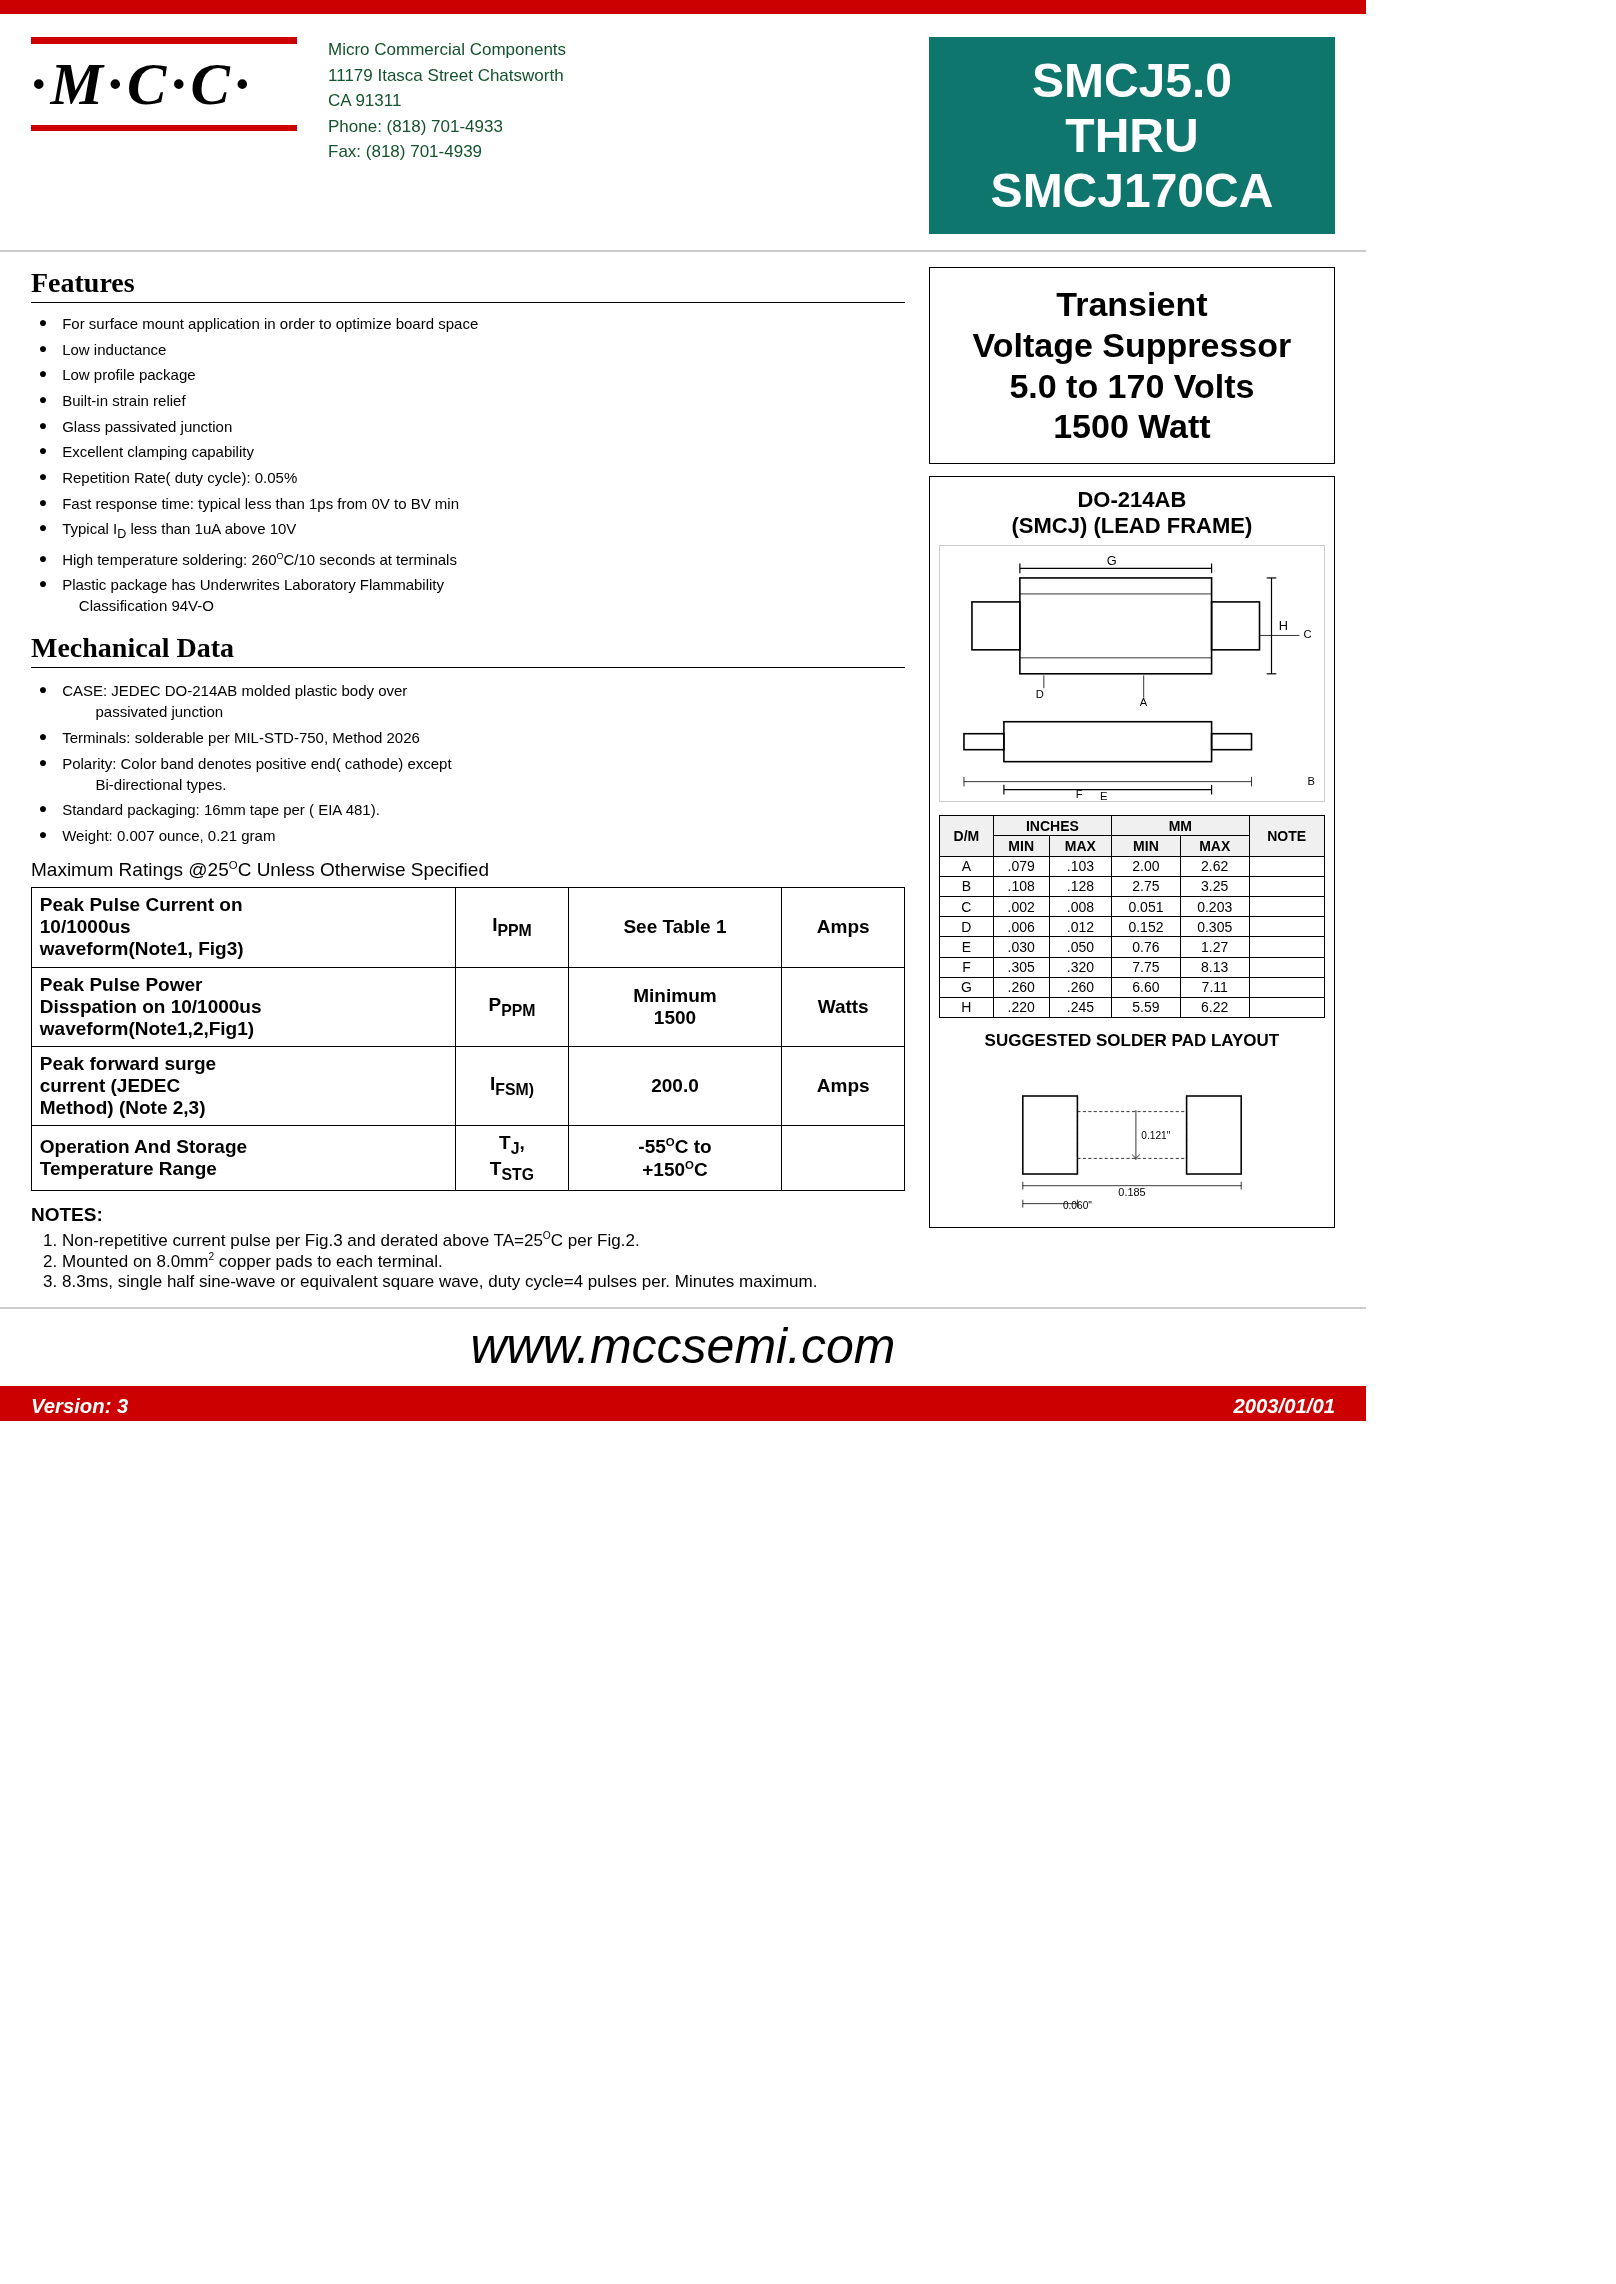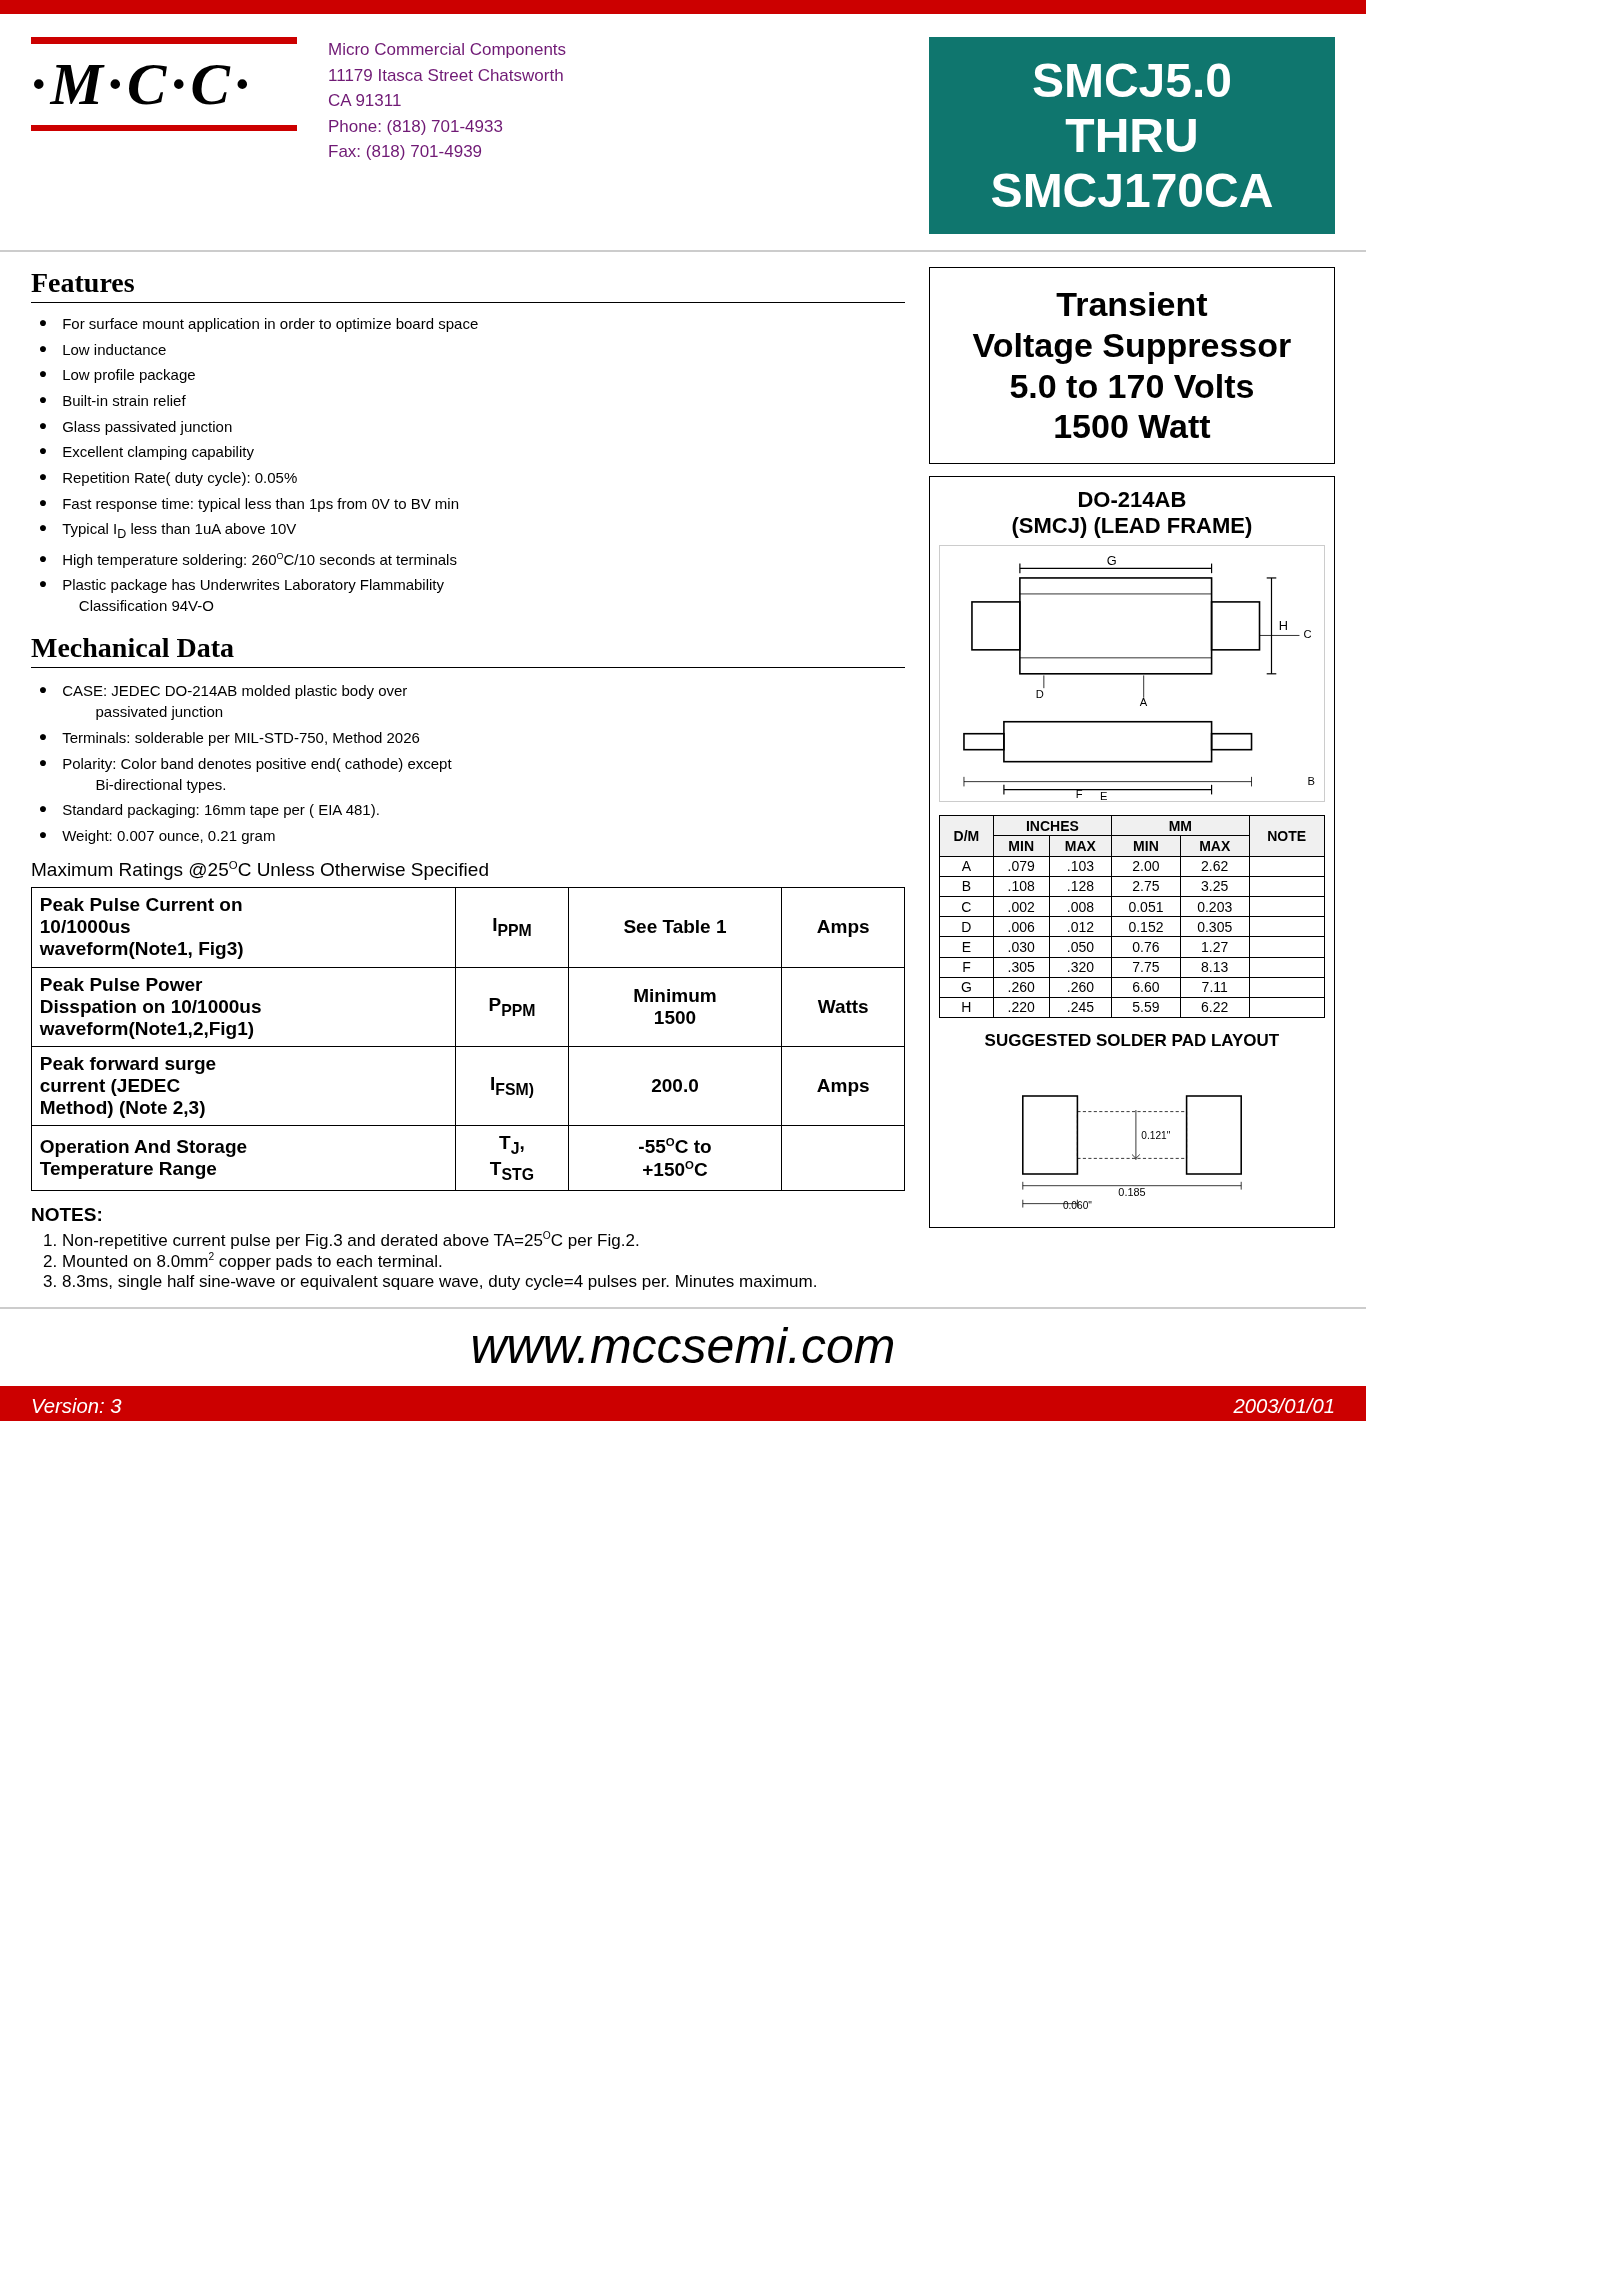--- a/index.html
+++ b/index.html
@@ -61,21 +61,21 @@
     .logo-bottom-line {
       width: 266px;
       height: 6.2px;
       background: #cc0000;
       margin-top: 6.2px;
     }
 
     .company-info {
       font-size: 17px;
       line-height: 1.5;
-      color: #701a75;
+      color: #14532d;
       margin-left: 31px;
     }
 
     .header-right {
       flex: 0 0 406px;
       background: #0f766e;
       color: #fff;
       display: flex;
       align-items: center;
       justify-content: center;
@@ -274,21 +274,21 @@
 
     .bottom-footer {
       display: flex;
       justify-content: space-between;
       padding: 3.1px 31px;
       background: #cc0000;
     }
 
     .footer-text {
       font-size: 20.3px;
-      font-weight: normal;
+      font-weight: bold;
       color: #fff;
       font-style: italic;
     }
 
     .header-logo-company {
       display: flex;
       flex-direction: row;
       align-items: flex-start;
       flex: 1;
     }

